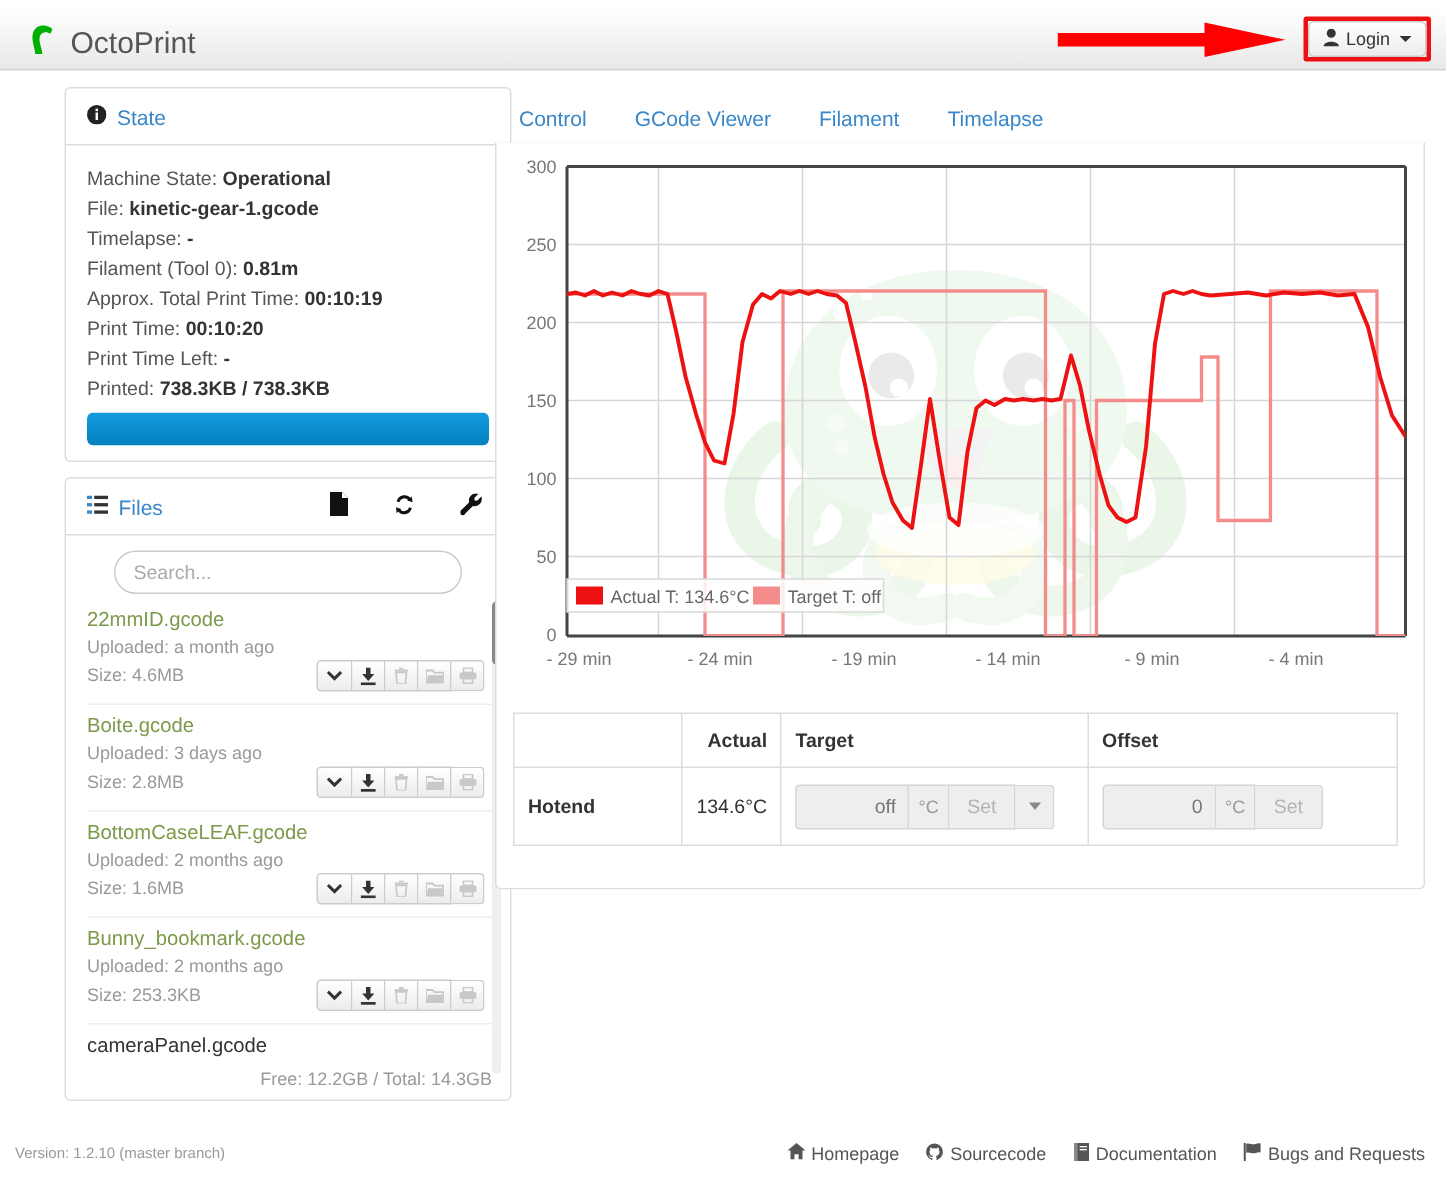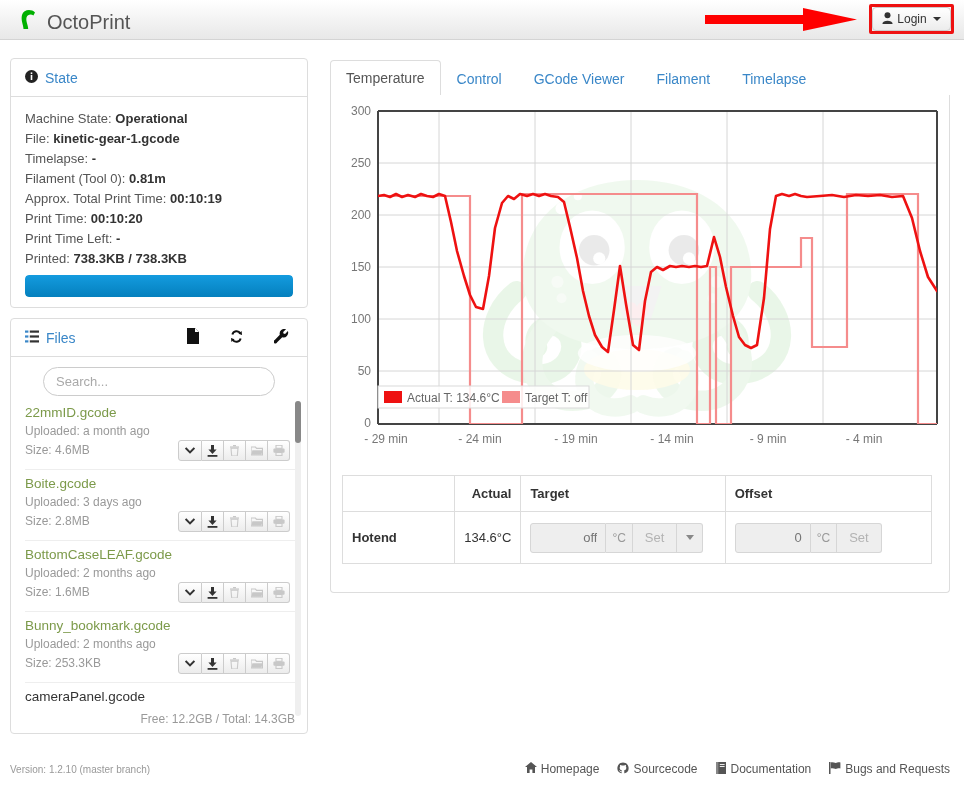--- a/index.html
+++ b/index.html
@@ -8,21 +8,21 @@
     width: 964px; height: 791px;
     background: #ffffff;
     font-family: "Liberation Sans", sans-serif;
     font-size: 13px;
     color: #333333;
     overflow: hidden;
   }
 
   
   #navbar {
-    position: absolute; left: 0; top: 0;
+    position: absolute; left: 0; top: 7px;
     width: 964px; height: 40px;
     background: linear-gradient(to bottom, #ffffff 0%, #f2f2f2 55%, #e8e8e8 100%);
     border-bottom: 1px solid #d4d4d4;
   }
   #brand {
     position: absolute; left: 18px; top: 7px;
     font-size: 20px; color: #555555;
     display: flex; align-items: center; gap: 7px;
     line-height: 24px;
   }
@@ -54,20 +54,21 @@
   }
   
   #annot-arrow { position: absolute; left: 705px; top: 6px; }
 
   
   .panel {
     position: absolute;
     background: #ffffff;
     border: 1px solid #dddddd;
     border-radius: 4px;
+    margin-left: 33px;
   }
   .panel-head {
     height: 38px;
     border-bottom: 1px solid #dddddd;
     display: flex; align-items: center;
     padding: 0 14px;
     font-size: 14px;
     color: #2a6496;
     gap: 7px;
   }
@@ -577,21 +578,20 @@
   </div>
 
   <div id="scroll-track">
     <div id="scroll-thumb"></div>
   </div>
 
   <div id="disk-free">Free: 12.2GB / Total: 14.3GB</div>
 </div>
 
 <div id="tabs-row">
-  <div class="tab active">Temperature</div>
   <div class="tab">Control</div>
   <div class="tab">GCode Viewer</div>
   <div class="tab">Filament</div>
   <div class="tab">Timelapse</div>
 </div>
 
 <div id="tab-pane">
 
   <div id="chart-area">
     <svg id="chart-svg" width="608" height="356" viewBox="0 0 608 356">

